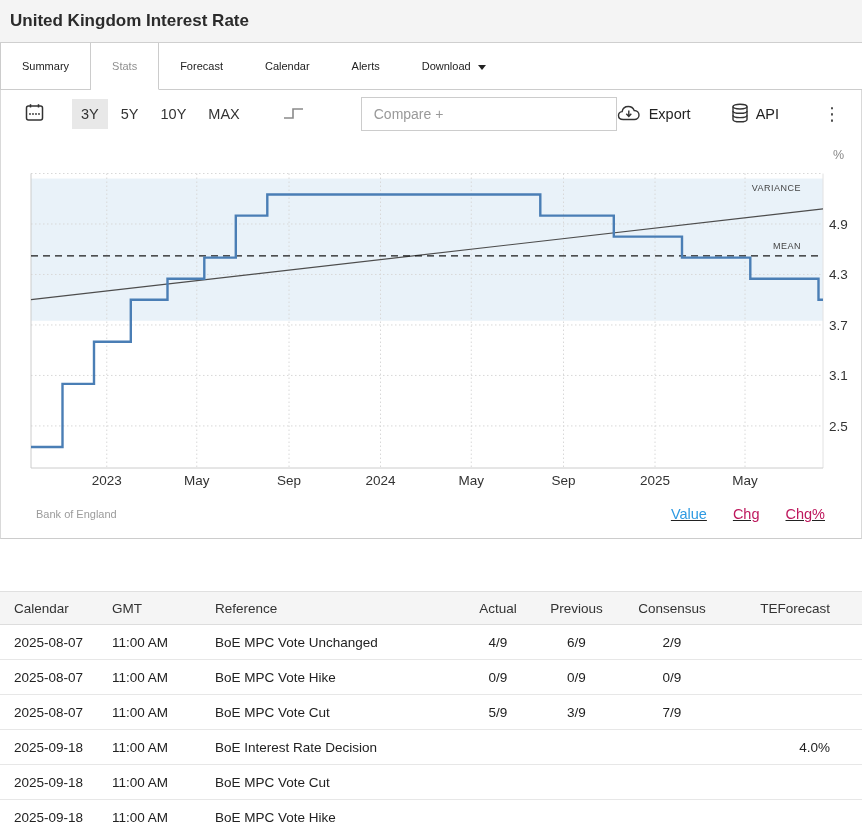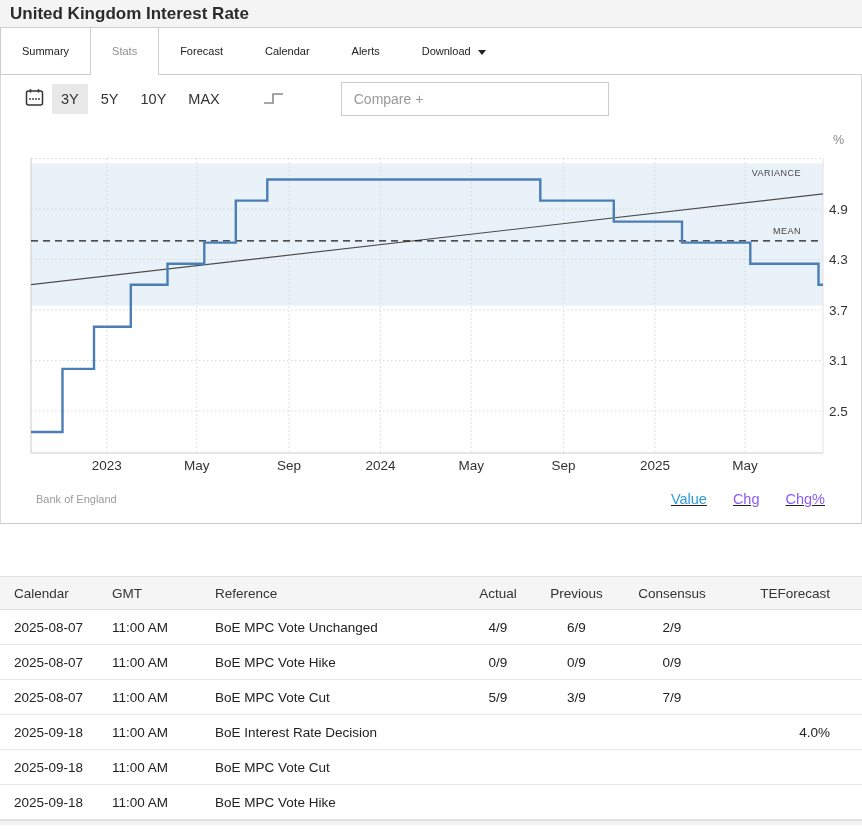--- a/index.html
+++ b/index.html
@@ -1,51 +1,51 @@
 <!DOCTYPE html>
 <html><head>
 <meta charset="utf-8">
 <style>
   * { margin:0; padding:0; box-sizing:border-box; }
   html,body { background:#fff; width:862px; }
   body { font-family:"Liberation Sans", sans-serif; color:#222; width:862px; height:831px; overflow:hidden; position:relative; }
 
   
-  .titlebar { height:28px; background:#f4f4f4; border-bottom:1px solid #cfcfcf; display:flex; align-items:center; padding-left:10px; }
+  .titlebar { height:43px; background:#f4f4f4; border-bottom:1px solid #cfcfcf; display:flex; align-items:center; padding-left:10px; }
   .titlebar h1 { font-size:17px; font-weight:bold; color:#2b2b2b; }
 
   
   .tabbar { height:47px; display:flex; align-items:stretch; border-bottom:1px solid #ccc; background:#fff; }
   .tab { display:flex; align-items:center; padding:0 21px; font-size:11px; color:#222; cursor:pointer; position:relative; }
   .tab.boxed-first { border-left:1px solid #ccc; border-right:1px solid #ccc; }
   .tab.active { border-right:1px solid #ccc; color:#8f8f8f; margin-bottom:-1px; background:#fff; border-bottom:1px solid #fff; }
   .caret-down { width:0; height:0; border-left:4.5px solid transparent; border-right:4.5px solid transparent; border-top:5px solid #222; margin-left:7px; margin-top:2px; }
 
   
   .chart-card { border-left:1px solid #d9d9d9; border-right:1px solid #d9d9d9; border-bottom:1px solid #ccc; background:#fff; }
   .toolbar { height:48px; display:flex; align-items:center; padding:0 14px 0 20px; }
   .icon-btn { background:none; border:none; cursor:pointer; display:flex; align-items:center; justify-content:center; padding:4px; }
-  .ranges { display:flex; margin-left:4px;justify-content:center; }
+  .ranges { display:flex; margin-left:24px;justify-content:center; }
   .range-btn { background:none; border:none; font-size:14.5px; color:#333; padding:7px 9px; cursor:pointer; font-family:inherit; }
   .range-btn.active { background:#e8e8e8; }
   .range-btn + .range-btn { margin-left:4px; }
   .step-btn { margin-left:30px; }
   .compare-box { margin-left:52px; width:268px; height:34px; border:1px solid #ccc; font-size:14px; padding:8px 12px; color:#333; font-family:inherit; background:#fff; }
   .compare-box::placeholder { color:#999; }
   .tool-right { display:flex; align-items:center; margin-left:auto; }
   .tool-link { display:flex; align-items:center; gap:7px; background:none; border:none; font-size:14.5px; color:#222; cursor:pointer; font-family:inherit; }
   .tool-link + .tool-link { margin-left:40px; }
   .kebab { margin-left:38px; font-size:18px; color:#444; background:none; border:none; cursor:pointer; line-height:1; padding:2px 6px; }
 
   .chart-svg { display:block; }
 
   .chart-footer { height:48px; display:flex; align-items:center; padding:0 36px 0 35px; }
   .source { font-size:11px; color:#9b9b9b; }
   .footer-links { margin-left:auto; display:flex; gap:26px;text-decoration:underline; }
-  .footer-link { font-size:14.5px; color:#8b5cf6; cursor:pointer; background:none; border:none; font-family:inherit; }
+  .footer-link { font-size:14.5px; color:#be185d; cursor:pointer; background:none; border:none; font-family:inherit; }
   .footer-link.active { color:#2e9ae2; }
 
   
   .calendar-table { margin-top:52px; width:862px; border-collapse:collapse; table-layout:fixed; font-size:13.5px; }
   .calendar-table thead th { background:#f5f5f5; border-top:1px solid #e0e0e0; border-bottom:1px solid #ddd; font-weight:normal; color:#333; height:33px; text-align:left; }
   .calendar-table tbody td { height:35px; border-bottom:1px solid #e7e7e7; color:#222; }
   .calendar-table .c0 { padding-left:14px; }
   .calendar-table .num { text-align:center; padding-right:10px; }
   .calendar-table .num-last { text-align:right; padding-right:32px; }
   .bottom-strip { height:5px; background:#f3f3f3; border-top:1px solid #dcdcdc; }
@@ -104,20 +104,43 @@
       <button class="range-btn">MAX</button>
     </div>
     <button class="icon-btn step-btn">
       <span>
         <svg width="22" height="14" viewBox="0 0 22 14">
             <path d="M1 12 H10 V3 H20" fill="none" stroke="#8a8a8a" stroke-width="1.6"></path>
           </svg>
       </span>
     </button>
     <input class="compare-box" type="text" placeholder="Compare +" style="">
+    <div class="tool-right">
+      <button class="tool-link">
+        <span>
+          <svg width="25" height="18" viewBox="0 0 25 18">
+              <path d="M6.2 15.5 C3.4 15.5 1.5 13.8 1.5 11.5 C1.5 9.4 3 7.9 5.1 7.6 C5.6 4.6 8.2 2.5 11.3 2.5 C14 2.5 16.3 4.1 17.2 6.5 C19.9 6.6 22 8.5 22 11 C22 13.5 20 15.5 17.3 15.5 Z" fill="none" stroke="#333" stroke-width="1.4"></path>
+              <path d="M11.8 6.5 V12 M9.3 9.8 L11.8 12.4 L14.3 9.8" fill="none" stroke="#333" stroke-width="1.4"></path>
+            </svg>
+        </span>
+        <span>Export</span>
+      </button>
+      <button class="tool-link">
+        <span>
+          <svg width="18" height="20" viewBox="0 0 18 20">
+              <ellipse cx="9" cy="3.6" rx="7" ry="2.4" fill="none" stroke="#333" stroke-width="1.4"></ellipse>
+              <path d="M2 3.6 V16.4 C2 17.7 5.1 18.8 9 18.8 C12.9 18.8 16 17.7 16 16.4 V3.6" fill="none" stroke="#333" stroke-width="1.4"></path>
+              <path d="M2 7.9 C2 9.2 5.1 10.3 9 10.3 C12.9 10.3 16 9.2 16 7.9" fill="none" stroke="#333" stroke-width="1.4"></path>
+              <path d="M2 12.2 C2 13.5 5.1 14.6 9 14.6 C12.9 14.6 16 13.5 16 12.2" fill="none" stroke="#333" stroke-width="1.4"></path>
+            </svg>
+        </span>
+        <span>API</span>
+      </button>
+      <button class="kebab">⋮</button>
+    </div>
   </div>
 
   <svg class="chart-svg" width="862" height="352" viewBox="0 0 862 352">
       <rect x="30" y="40.54857142857139" width="792" height="142.2014285714286" fill="#e9f2f9"></rect>
       <line x1="30" x2="822" y1="35.5" y2="35.5" stroke="#d8d8d8" stroke-width="1" stroke-dasharray="1.5 2.5"></line>
       <line x1="30" x2="822" y1="85.98571428571427" y2="85.98571428571427" stroke="#d8d8d8" stroke-width="1" stroke-dasharray="1.5 2.5"></line>
       <line x1="30" x2="822" y1="136.47142857142856" y2="136.47142857142856" stroke="#d8d8d8" stroke-width="1" stroke-dasharray="1.5 2.5"></line>
       <line x1="30" x2="822" y1="186.95714285714286" y2="186.95714285714286" stroke="#d8d8d8" stroke-width="1" stroke-dasharray="1.5 2.5"></line>
       <line x1="30" x2="822" y1="237.44285714285712" y2="237.44285714285712" stroke="#d8d8d8" stroke-width="1" stroke-dasharray="1.5 2.5"></line>
       <line x1="30" x2="822" y1="287.92857142857144" y2="287.92857142857144" stroke="#d8d8d8" stroke-width="1" stroke-dasharray="1.5 2.5"></line>

